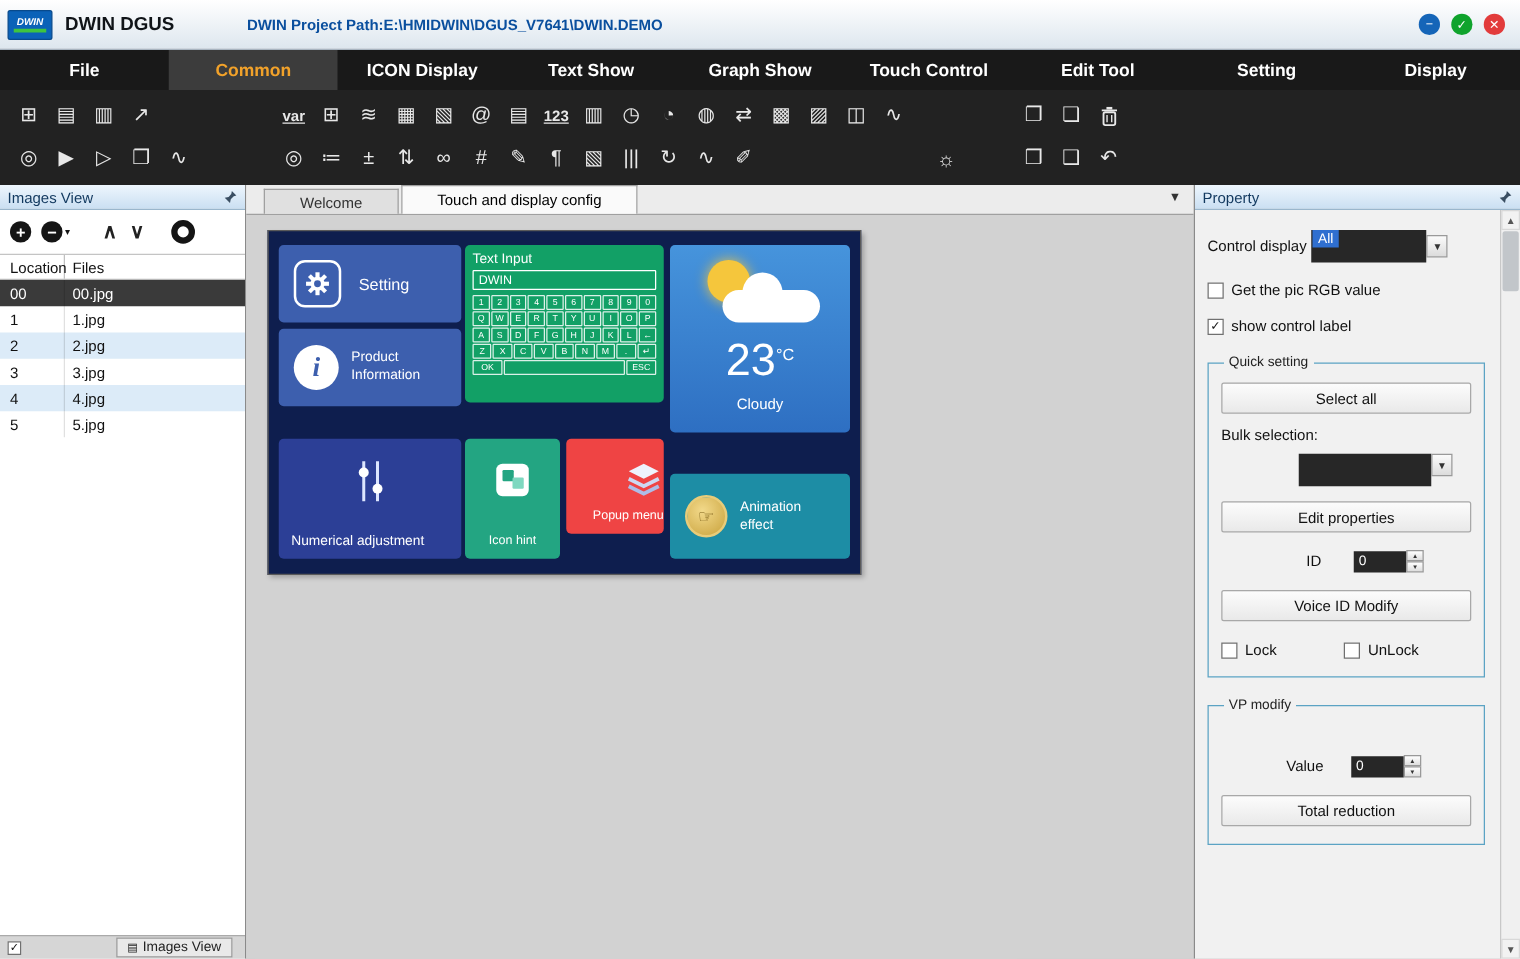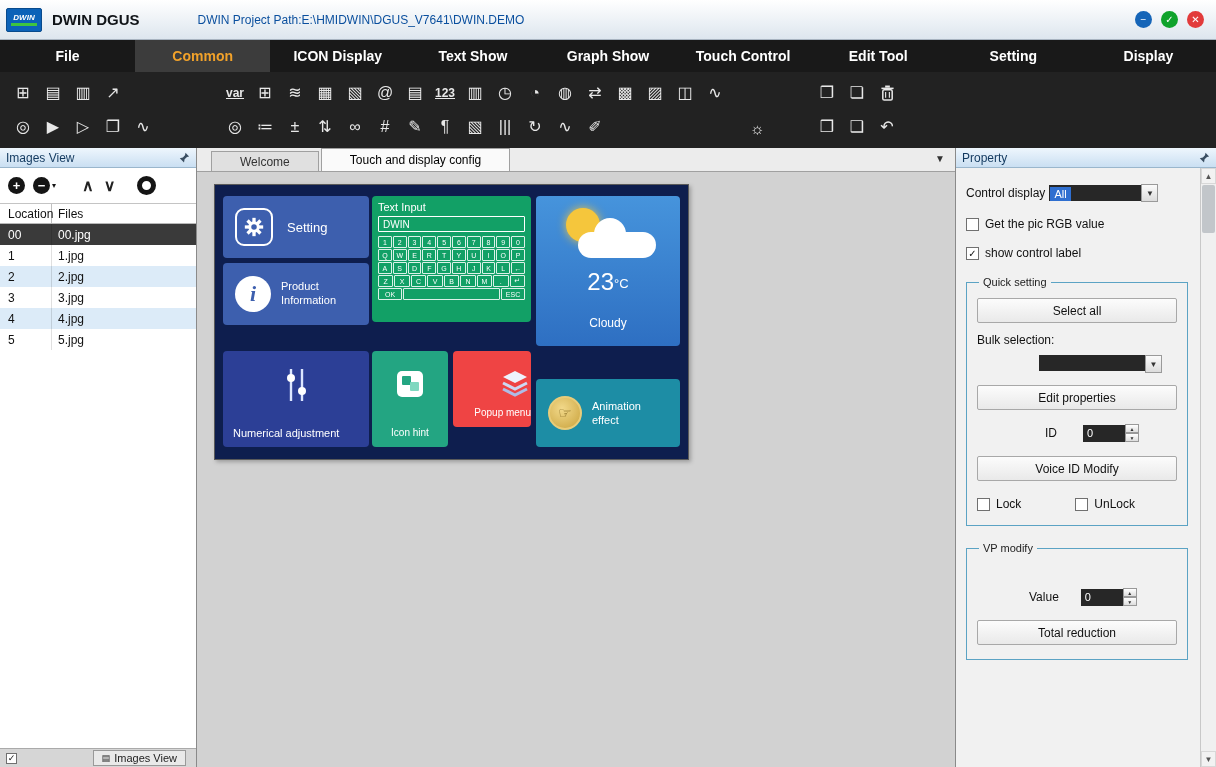--- a/index.html
+++ b/index.html
@@ -5,21 +5,21 @@
   *{margin:0;padding:0;box-sizing:border-box}
   html,body{width:1216px;height:767px;overflow:hidden;background:#d2d2d2;font-family:"Liberation Sans",sans-serif}
   .app{position:relative;width:1216px;height:767px;background:#d2d2d2}
 
   
   .titlebar{position:absolute;top:0;left:0;right:0;height:40px;background:linear-gradient(#ffffff,#dde6ee);border-bottom:1px solid #a8b4c0;display:flex;align-items:center}
   .logo{width:36px;height:24px;margin-left:6px;background:#0b62b8;border:1px solid #084a8c;border-radius:2px;display:flex;flex-direction:column;align-items:center;justify-content:center}
   .lg-txt{color:#fff;font-size:8px;font-weight:bold;font-style:italic}
   .lg-bar{width:26px;height:3px;background:#3fc43f;margin-top:1px}
   .app-title{font-size:15px;font-weight:bold;color:#101418;margin-left:10px}
-  .project-path{font-size:12px;font-weight:normal;color:#0a4f9e;margin-left:58px}
+  .project-path{font-size:12px;font-weight:bold;color:#0a4f9e;margin-left:58px}
   .win-controls{margin-left:auto;margin-right:12px;display:flex;gap:9px}
   .win-btn{width:17px;height:17px;border-radius:50%;color:#fff;font-size:10px;display:flex;align-items:center;justify-content:center}
   .win-min{background:#1565b8}.win-ok{background:#0fa32c}.win-close{background:#e23b3b}
 
   
   .menubar{position:absolute;top:40px;left:0;right:0;height:32px;background:#191919;display:flex}
   .menu-item{flex:1;text-align:center;line-height:32px;color:#fff;font-size:14px;font-weight:bold;cursor:default}
   .menu-item.active{background:#3c3c3c;color:#f2a22a}
 
   
@@ -90,31 +90,31 @@
   .kb-key{flex:1;border:1px solid rgba(255,255,255,.85);font-size:7px;height:12px;display:flex;align-items:center;justify-content:center;border-radius:1px}
   .kb-bottom{display:flex;gap:1px;margin-top:1px}
   .kb-ok,.kb-esc{width:24px;flex:none}
   .kb-space{flex:1}
   .t-hint .lbl,.t-popup .lbl{margin-top:auto;margin-bottom:9px;font-size:10px}
   .t-hint svg,.t-popup svg{margin-top:18px}
   .sun{position:absolute;left:30px;top:12px;width:34px;height:34px;border-radius:50%;background:#f5c63c;box-shadow:0 0 10px rgba(245,198,60,.9)}
   .cloud{position:absolute;left:42px;top:36px;width:78px;height:26px;background:#fff;border-radius:14px}
   .cloud::before{content:"";position:absolute;left:16px;top:-14px;width:32px;height:32px;background:#fff;border-radius:50%}
   .temp{position:absolute;left:0;right:0;top:74px;display:flex;justify-content:center;align-items:flex-start}
-  .temp .num{font-size:24px;line-height:1}
+  .temp .num{font-size:36px;line-height:1}
   .temp .unit{font-size:13px;margin-top:6px}
   .cloudy{position:absolute;left:0;right:0;top:120px;text-align:center;font-size:12px}
   .coin{width:34px;height:34px;border-radius:50%;background:radial-gradient(circle at 40% 35%,#f2d98a,#c9a23c);border:2px solid #e8cc7a;margin-left:12px;display:flex;align-items:center;justify-content:center;color:#7d611a;font-size:15px;flex:none}
   .t-anim .lbl{font-size:11px;margin-left:10px;width:78px;line-height:1.3}
 
   
   .right-panel{position:absolute;top:148px;left:955px;width:261px;bottom:0;background:#f1f1f1;border-left:1px solid #8a8a8a}
   .rp-content{position:absolute;top:20px;left:0;right:16px;bottom:0;padding:16px 12px 0 10px;font-size:12px;color:#111}
   .ctrl-row{display:flex;align-items:center}
-  .combo{height:16px;background:#272727;display:flex;align-items:flex-end;flex:none}
+  .combo{height:26px;background:#272727;display:flex;align-items:flex-start;flex:none}
   .combo .val{color:#fff;padding:0 4px;font-size:11px;background:#2f6fd0;height:14px;line-height:14px;margin-left:1px}
   .combo.empty{background:#272727}
   .dd-btn{width:17px;height:18px;background:linear-gradient(#fbfbfb,#dcdcdc);border:1px solid #9a9a9a;font-size:8px;display:flex;align-items:center;justify-content:center;color:#333;flex:none}
   .chk-row{display:flex;align-items:center;gap:6px;margin-top:15px}
   fieldset{border:1px solid #5ba3c4;margin-top:16px;padding:10px 10px 14px 10px}
   legend{font-size:11px;padding:0 4px;margin-left:2px;color:#222}
   .btn{display:block;width:100%;height:25px;background:linear-gradient(#fcfcfc,#e9e9e9);border:1px solid #a8a8a8;border-radius:2px;font-size:12px;color:#111;font-family:inherit}.mt12{margin-top:12px}.mt14{margin-top:14px}
   .bulk-lbl{margin:10px 0 8px 0}
   .bulk-combo{display:flex;margin-left:62px}
   .bulk-combo .combo{width:106px}

